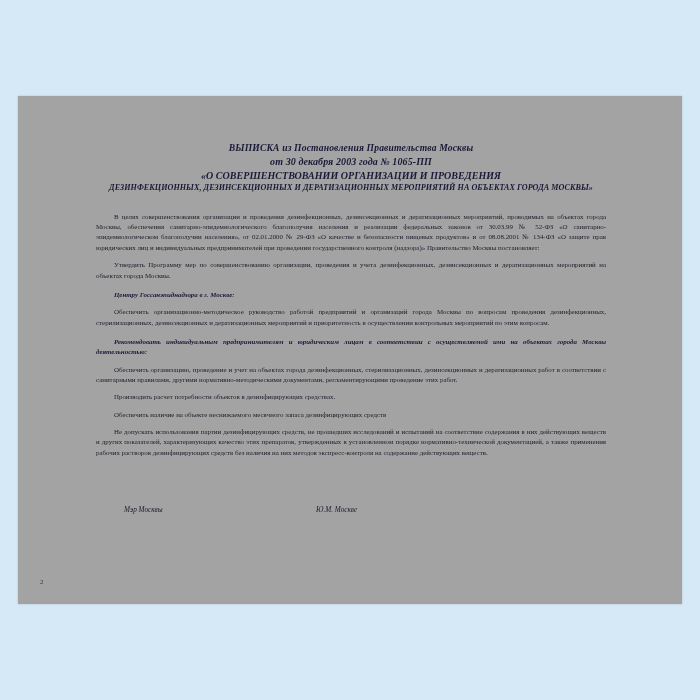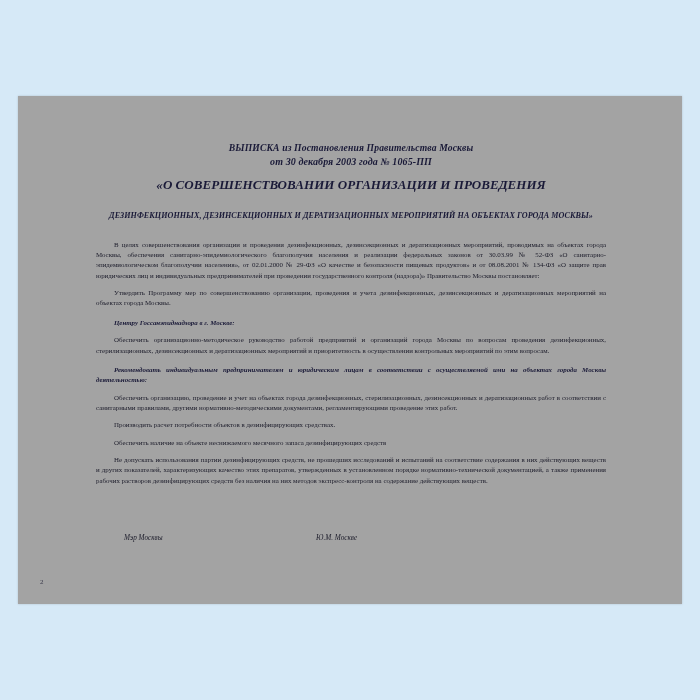--- a/index.html
+++ b/index.html
@@ -37,28 +37,28 @@
   }
   .title-line-1 {
     font-size: 9.6px;
     letter-spacing: 0.15px;
   }
   .title-line-2 {
     font-size: 10px;
     letter-spacing: 0.1px;
   }
   .title-line-3 {
-    font-size: 13px;
+    font-size: 10px;
     letter-spacing: 0.05px;
-    margin-top: 8px;
+    margin-top: 1px;
   }
   .title-line-4 {
     font-size: 8.1px;
     letter-spacing: 0.05px;
-    margin-top: 18px;
+    margin-top: 1px;
   }
   p.body-par {
     margin: 0;
     font-size: 6.9px;
     line-height: 1.5;
     text-align: justify;
     color: #20202e;
   }
   p.first-par {
     margin-top: 18px;

